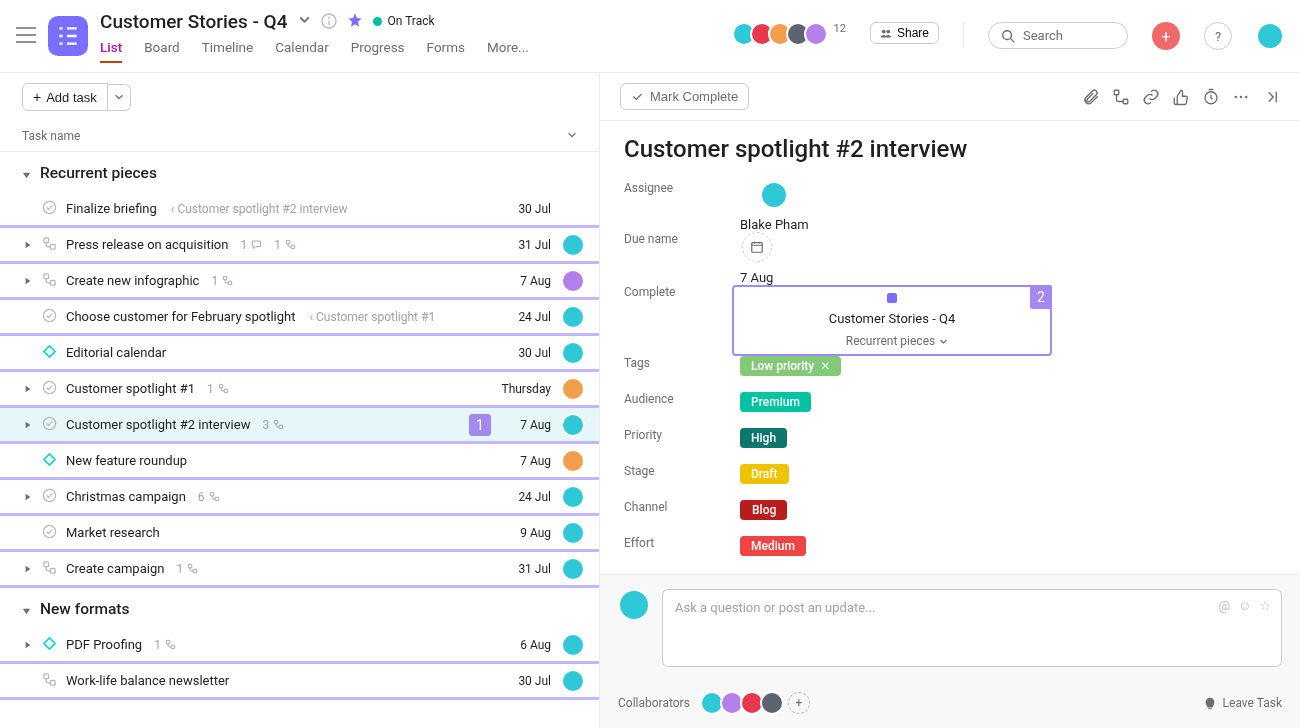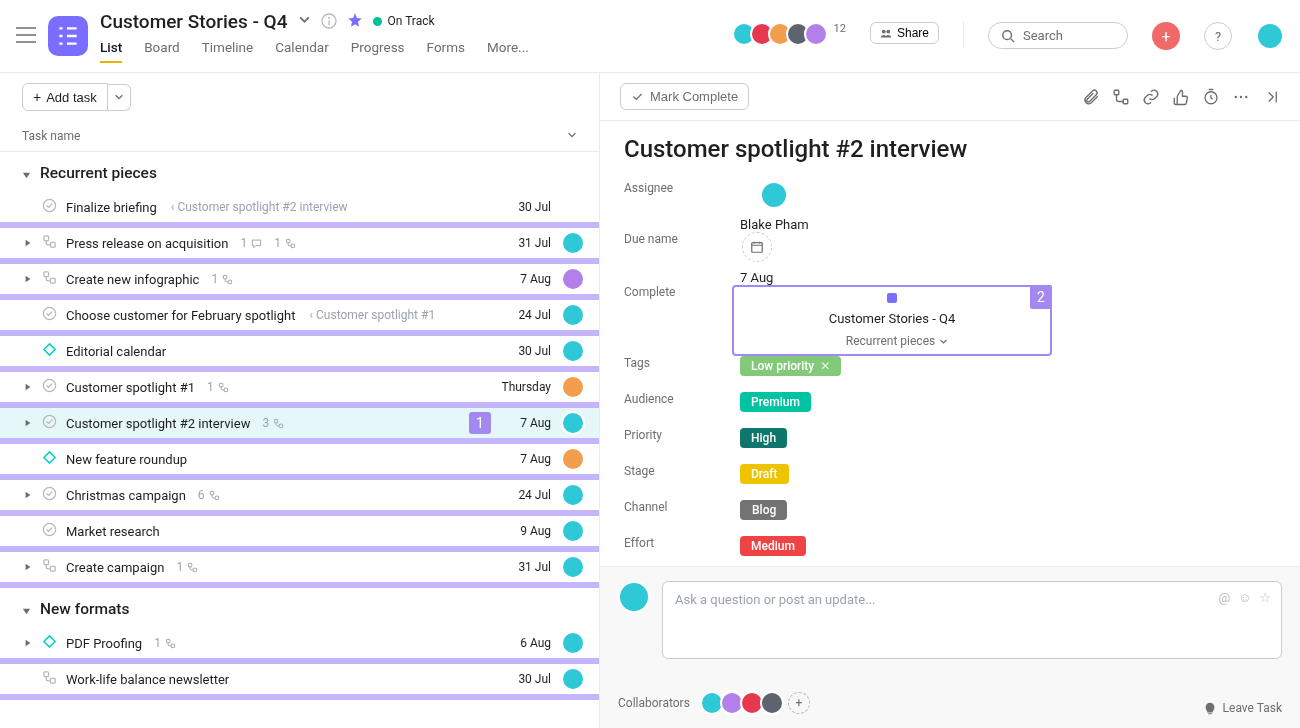--- a/index.html
+++ b/index.html
@@ -13,21 +13,21 @@
 .title-block { display: flex; flex-direction: column; gap: 4px; }
 .title-row { display: flex; align-items: center; gap: 10px; }
 .page-title { font-size: 19px; font-weight: 500; }
 .title-chevron { color: #6d6e6f; }
 .info-icon { width: 16px; height: 16px; color: #b7b9bb; }
 .star-icon { color: #796eff; }
 .status-pill { display: flex; align-items: center; gap: 6px; font-size: 12px; color: #1e1f21; }
 .status-dot { width: 9px; height: 9px; background: #00bf9c; border-radius: 50%; }
 .tabs { display: flex; gap: 22px; font-size: 13.5px; color: #6d6e6f; margin-top: 2px; }
 .tab { cursor: pointer; padding-bottom: 6px; }
-.tab.active { color: #0f172a; border-bottom: 2px solid #eab308; font-weight: 500; }
+.tab.active { color: #a21caf; border-bottom: 2px solid #c2410c; font-weight: 500; }
 .top-right { margin-left: auto; display: flex; align-items: flex-start; gap: 24px; }
 .avatars { display: flex; }
 .avatars .av { margin-left: -6px; }
 .av { width: 24px; height: 24px; border-radius: 50%; border: 2px solid #fff; display: inline-block; }
 .av-count { font-size: 11px; color: #6d6e6f; margin-left: 6px; }
 .share-btn { border: 1px solid #cfcbcb; border-radius: 6px; padding: 3px 9px; font-size: 12px; display: flex; align-items: center; gap: 5px; cursor: pointer; background:#fff; }
 .divider-v { width: 1px; height: 26px; background: #e8e8e8; }
 .search-bar { border: 1px solid #cfcbcb; border-radius: 16px; padding: 5px 12px; display: flex; align-items: center; gap: 8px; width: 140px; color: #6d6e6f; }
 .add-circle { width: 28px; height: 28px; background: #f06a6a; border-radius: 50%; display: flex; align-items: center; justify-content: center; color: #fff; font-size: 16px; cursor:pointer;}
 .help-circle, .me-av { width: 28px; height: 28px; border-radius: 50%; display: flex; align-items: center; justify-content: center; }
@@ -44,21 +44,21 @@
 .add-task-btn { border: 1px solid #cfcbcb; border-radius: 6px 0 0 6px; padding: 5px 10px; font-size: 13px; display: flex; align-items: center; gap: 5px; background:#fff; color:#1e1f21;}
 .add-task-chev { border: 1px solid #cfcbcb; border-left:none; border-radius: 0 6px 6px 0; padding: 5px 6px; background:#fff; color:#6d6e6f;}
 
 .column-header { padding: 8px 22px; font-size: 12px; color: #6d6e6f; display:flex; justify-content:space-between; border-bottom:1px solid #edeae9; }
 
 .task-list { flex: 1; overflow-y: auto; }
 .section-row { display: flex; align-items: center; gap: 8px; padding: 12px 22px 10px; }
 .tri { width:10px; height:10px; color:#6d6e6f; }
 .section-title { font-size: 15.5px; font-weight: 500; }
 
-.task-row { display: flex; align-items: center; height: 36px; padding: 0 14px 0 22px; border-bottom: 6px solid #c4b5fd; gap: 8px; position:relative; }
+.task-row { display: flex; align-items: center; height: 36px; padding: 0 14px 0 22px; border-bottom: 3px solid #c4b5fd; gap: 8px; position:relative; }
 .task-row.selected { background: #e6f7f9; }
 .task-row .expand { width: 12px; display:flex; justify-content:center; color:#6d6e6f; }
 .task-row .type-icon { width: 16px; color: #b7b9bb; }
 .task-name { font-size: 13px; }
 .task-parent { color: #9ca3af; font-size: 12px; }
 .task-meta { margin-left: 4px; color: #9ca3af; font-size: 12px; display:flex; align-items:center; gap:4px; }
 .task-row .right-cell { margin-left: auto; display: flex; align-items: center; gap: 10px; }
 .date { font-size: 12px; color: #1e1f21; }
 .row-av { width: 24px; height: 24px; border-radius: 50%; }
 
@@ -81,30 +81,30 @@
 .proj-badge { position:absolute; right:-2px; top:-2px; width:22px; height:24px; background:#a488f2; color:#fff; border-radius:2px; display:flex; align-items:center; justify-content:center; font-size:14px;}
 .proj-square { width:10px; height:10px; background:#796eff; border-radius:2px; }
 .section-chip { color:#6d6e6f; font-size:12px; margin-left:10px; display:flex; align-items:center; gap:4px; }
 
 .pill { display: inline-flex; align-items:center; border-radius: 4px; padding: 3px 11px; font-size: 12px; color:#fff; font-weight:500; }
 .pill.tag { background: #83c97a; }
 .pill.tag .x { margin-left:6px; opacity:.85; }
 .pill.audience { background: #00c4a1; }
 .pill.priority { background: #0f766e; }
 .pill.stage { background: #eec300; }
-.pill.channel { background: #737373; padding-left: 12px; }
+.pill.channel { background: #b91c1c; padding-left: 12px; }
 .pill.effort { background: #ef4444; }
 .dash { color:#cfcbcb; }
 
 .comment-area { border-top: 1px solid #edeae9; background:#f9f8f8; padding: 14px 18px; }
 .comment-row { display:flex; gap:12px; }
 .comment-av { width:32px; height:32px; border-radius:50%; flex-shrink:0; }
 .comment-box { flex:1; border:1px solid #cfcbcb; border-radius:6px; background:#fff; min-height:78px; padding:10px 12px; color:#9ca3af; font-size:13px; position:relative; }
 .comment-icons { position:absolute; right:10px; top:8px; display:flex; gap:8px; color:#b7b9bb; }
-.collab-row { display:flex; align-items:flex-end; justify-content:space-between; margin-top:32px; font-size:12px; color:#6d6e6f; }
+.collab-row { display:flex; align-items:center; justify-content:space-between; margin-top:24px; font-size:12px; color:#6d6e6f; }
 .collab-avs { display:flex; align-items:center; gap:0; }
 .collab-avs .av { margin-left:-4px; }
 .plus-collab { width:22px; height:22px; border:1px dashed #b7b9bb; border-radius:50%; margin-left:4px; display:flex; align-items:center; justify-content:center; color:#6d6e6f; cursor:pointer;}
 .leave-btn { display:flex; align-items:center; gap:6px; cursor:pointer; }
 
 
 .c1{background:#2ec8d6;} .c2{background:#f29e4c;} .c3{background:#b37feb;} .c4{background:#e8384f;} .c5{background:#5d6470;}
 </style>
 </head>
 <body>

